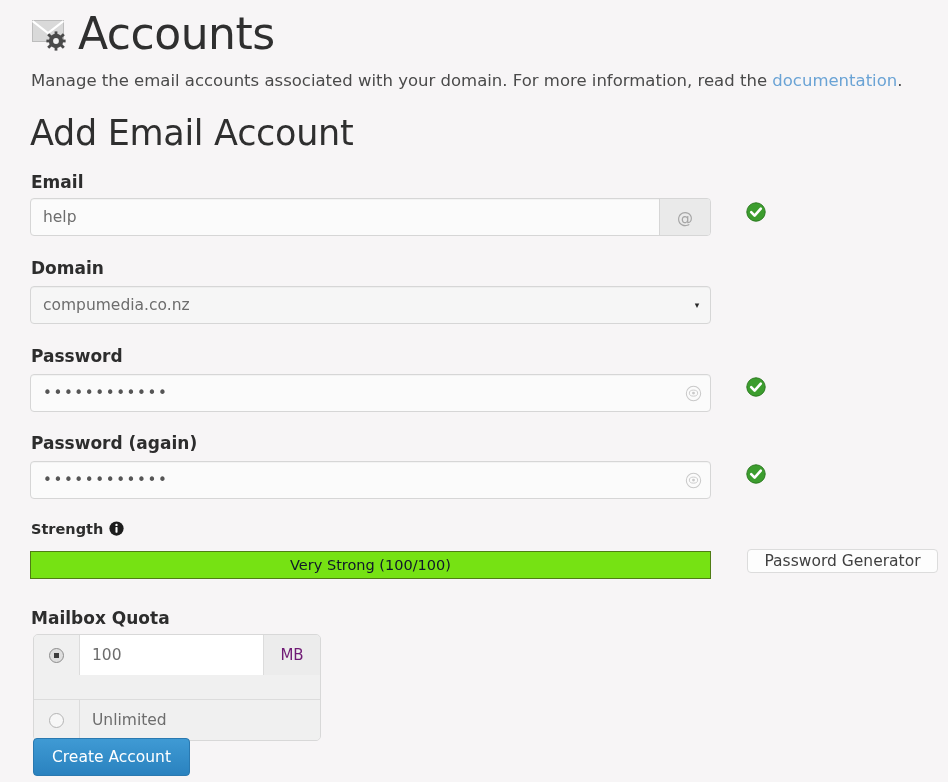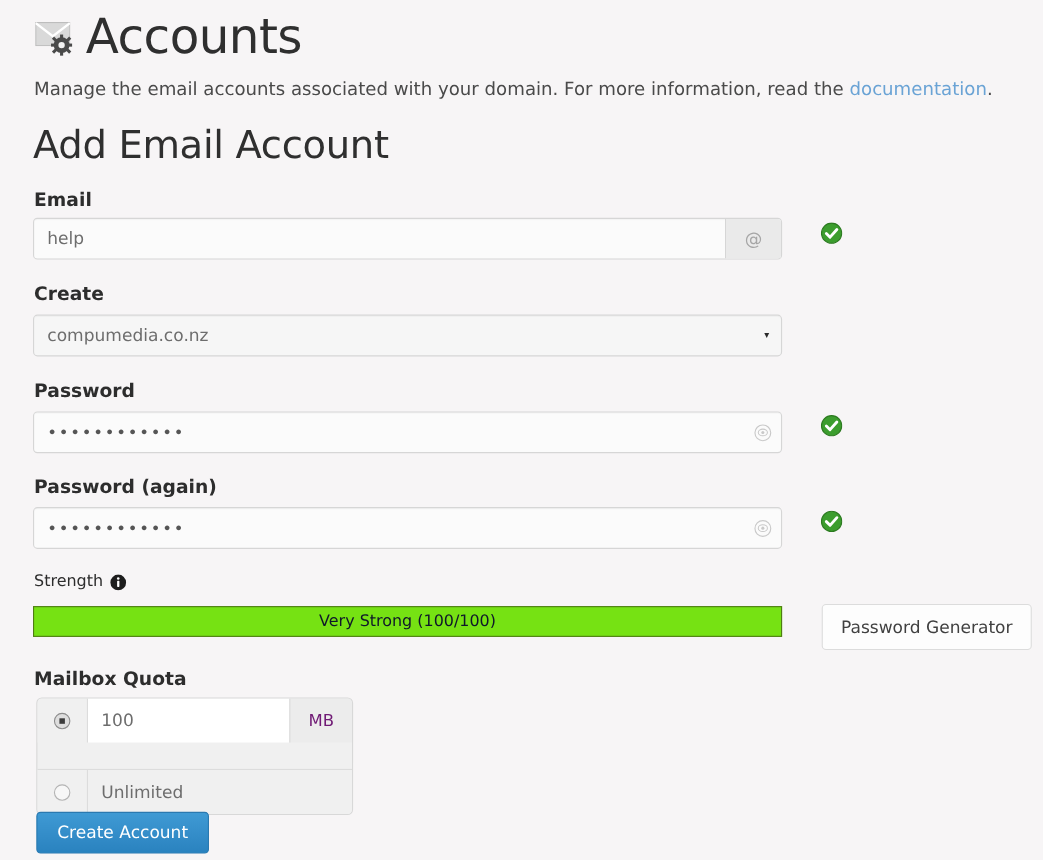--- a/index.html
+++ b/index.html
@@ -170,23 +170,23 @@
     justify-content: center;
     opacity: 0.45;
   }
 
   
   .strength-label {
     position: absolute;
     left: 31px;
     top: 521px;
     display: flex;
-    align-items: flex-end;
+    align-items: flex-start;
     font-size: 14.5px;
-    font-weight: normal;
+    font-weight: bold;
     color: #2d2d2d;
     white-space: nowrap;
   }
   .info-icon {
     display: inline-flex;
     margin-left: 6px;
   }
   .strength-bar {
     position: absolute;
     left: 30px;
@@ -201,21 +201,21 @@
     justify-content: center;
     font-size: 14.5px;
     color: #0f172a;
     white-space: nowrap;
   }
   .generator-btn {
     position: absolute;
     left: 747px;
     top: 549px;
     width: 191px;
-    height: 42px;
+    height: 24px;
     box-sizing: border-box;
     background: #fdfdfd;
     border: 1px solid #dcdcdc;
     border-radius: 4px;
     display: flex;
     align-items: center;
     justify-content: center;
     font-size: 15.5px;
     color: #404040;
     cursor: pointer;
@@ -359,21 +359,21 @@
     <div class="text" title="help">help</div>
     <div class="addon">@</div>
   </div>
   <span class="valid-badge" style="left:746px; top:202px;">
     <svg viewBox="0 0 20 20" xmlns="http://www.w3.org/2000/svg">
       <circle cx="10" cy="10" r="9.2" fill="#3c9d2e" stroke="#2c7a20" stroke-width="1"></circle>
       <polyline points="5.2,10.2 8.6,13.6 14.8,6.6" fill="none" stroke="#ffffff" stroke-width="2.6" stroke-linecap="round" stroke-linejoin="round"></polyline>
     </svg>
   </span>
 
-  <div class="field-label" style="left:31px; top:259px;">Create</div>
+  <div class="field-label" style="left:31px; top:259px;">Domain</div>
   <div class="control" style="left:30px; top:286px; width:681px; background:#f6f6f6;">
     <div class="text">compumedia.co.nz</div>
     <div class="caret">▾</div>
   </div>
 
   <div class="field-label" style="left:31px; top:347px;">Password</div>
   <div class="control" style="left:30px; top:374px; width:681px;">
     <div class="dots">••••••••••••</div>
     <div class="reveal">
       <svg width="17" height="17" viewBox="0 0 18 18" xmlns="http://www.w3.org/2000/svg">

